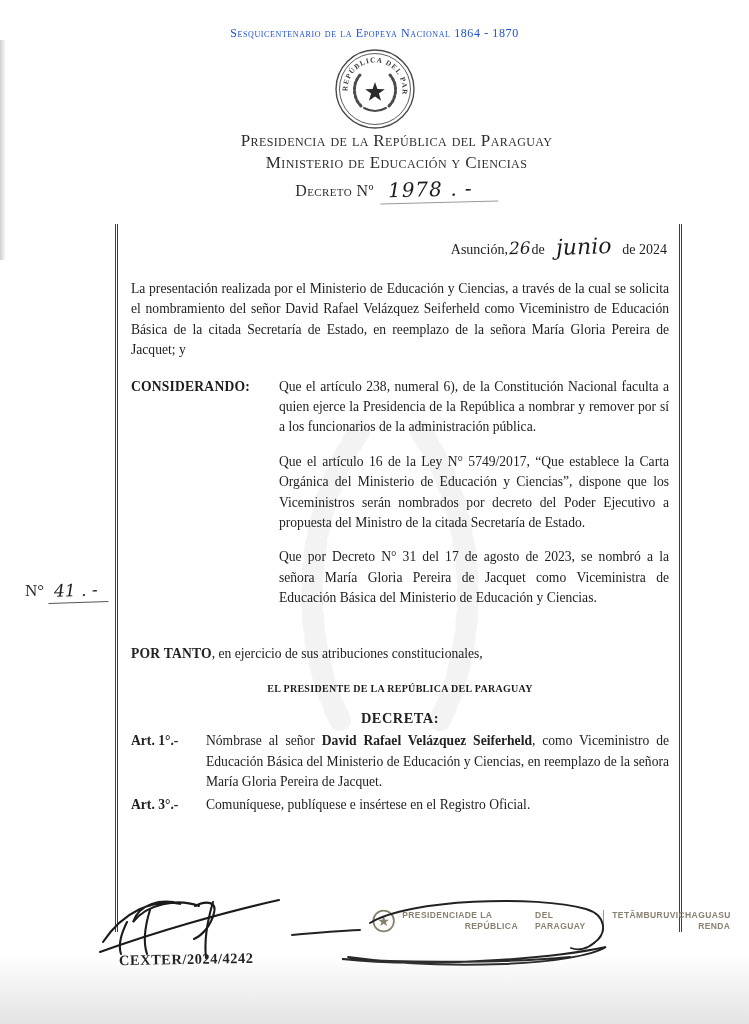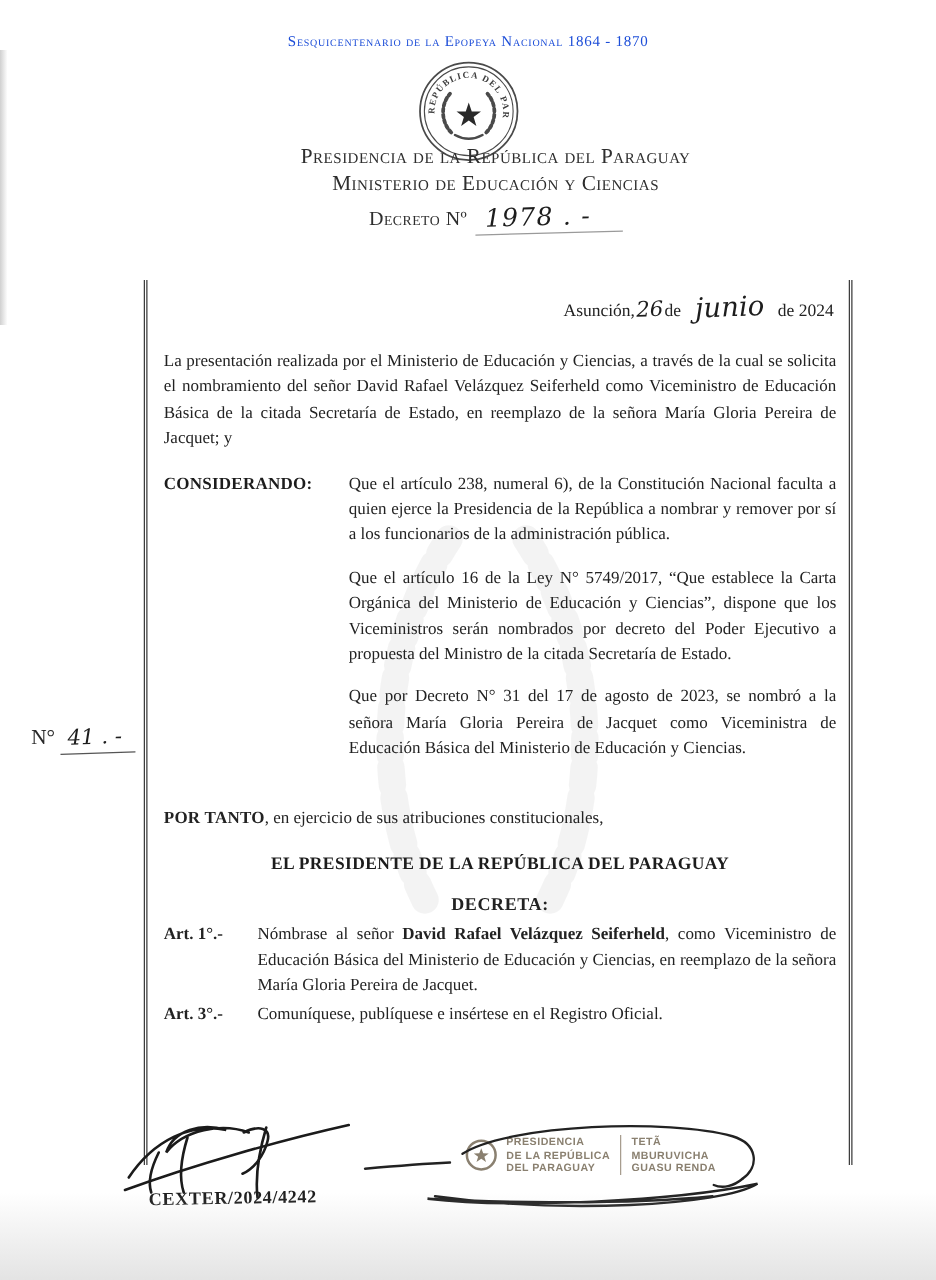--- a/index.html
+++ b/index.html
@@ -23,21 +23,21 @@
     pointer-events:none;
   }
 
   
   .banner {
     position:absolute; top:26px; left:0; width:100%;
     text-align:center; font-variant:small-caps;
     font-size:12px; letter-spacing:.6px; color:#1d4ed8;
   }
   .seal-wrap { position:absolute; top:48px; left:0; width:100%; text-align:center; }
-  .org-block { position:absolute; top:114px; left:0; width:100%; text-align:center;padding-left:44px; }
+  .org-block { position:absolute; top:130px; left:0; width:100%; text-align:center;padding-left:44px; }
   .org-line { font-variant:small-caps; font-size:17px; letter-spacing:.4px; color:#2e2e2e; line-height:1.3; }
   .decree-line { margin-top:3px; font-size:16px; color:#2e2e2e; }
   .decree-label { font-variant:small-caps; letter-spacing:.4px; }
   .decree-number {
     display:inline-block; min-width:118px; text-align:left;
     border-bottom:1px solid #9a9a9a; padding:0 6px 1px 8px;
     margin-left:6px; transform:rotate(-1.5deg);
   }
   .hand {
     font-family:"DejaVu Serif", serif; font-style:italic;
@@ -70,34 +70,34 @@
 
   .row { display:flex; margin-top:16px; }
   .row .lbl { font-weight:bold; flex:0 0 75px; color:#1c1c1c; }
   .row .lbl-wide { font-weight:bold; flex:0 0 148px; color:#1c1c1c; letter-spacing:.2px; }
   .row .txt { flex:1; text-align:justify; }
   .para-indent { margin-left:148px; margin-top:14px; text-align:justify; }
 
   .portanto { margin-top:36px; }
   .portanto b { letter-spacing:.2px; }
 
-  .center-head { margin-top:16px; text-align:center; font-weight:bold; font-size:14px; color:#1c1c1c; letter-spacing:.3px; }
+  .center-head { margin-top:16px; text-align:center; font-weight:bold; font-size:10px; color:#1c1c1c; letter-spacing:.3px; }
   .decreta { margin-top:12px; text-align:center; font-weight:bold; font-size:14.4px; letter-spacing:.5px; }
 
   .article { display:flex; margin-top:2px; }
   .article .lbl { font-weight:bold; flex:0 0 75px; white-space:nowrap; }
   .article .txt { flex:1; text-align:justify; }
 
   
   .signature-svg { position:absolute; left:95px; top:890px; }
   .reference { position:absolute; left:119px; top:951px; font-weight:bold; font-size:14.5px; letter-spacing:.5px; color:#1d1d1d; transform:rotate(-1deg); }
 
   .badge { position:absolute; left:372px; top:908px; display:flex; align-items:center; gap:7px; }
   .badge-text { display:flex; align-items:stretch; gap:8px; }
-  .badge-col { display:flex; flex-direction:column; justify-content:center; }
+  .badge-col { display:flex; justify-content:center; }
   .badge-col span { font-family:"Liberation Sans", sans-serif; font-weight:bold; font-size:8.5px; line-height:1.25; letter-spacing:.4px; }
   .badge-divider { width:1px; background:#a79d8e; }
   .badge-scribble { position:absolute; left:290px; top:893px; pointer-events:none; }
 
   .watermark { position:absolute; left:280px; top:400px; opacity:.05; pointer-events:none; }
 </style>
 </head>
 <body>
 
 <div class="banner">Sesquicentenario de la Epopeya Nacional 1864 - 1870</div>

